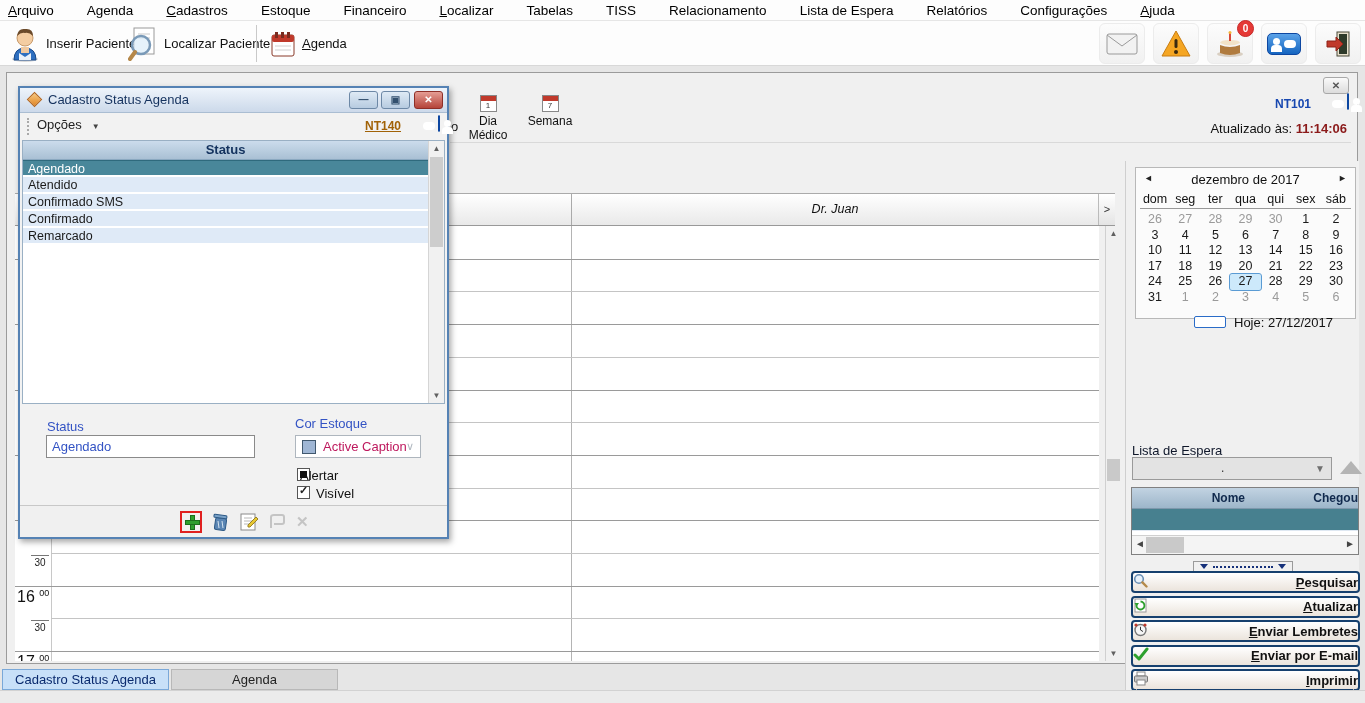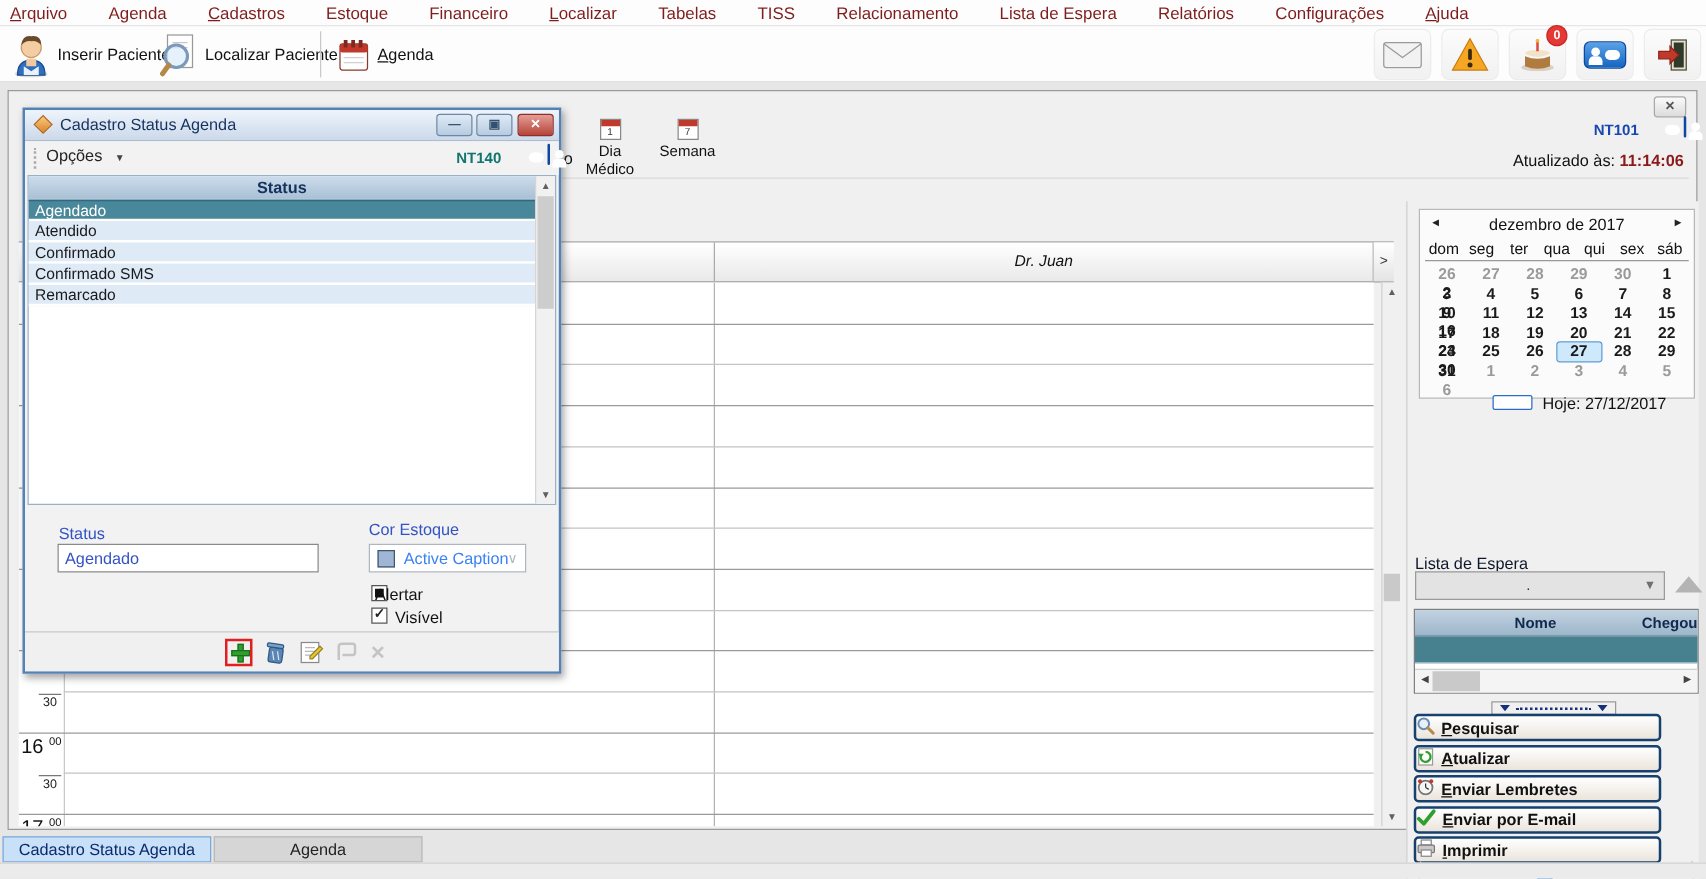--- a/index.html
+++ b/index.html
@@ -3,21 +3,21 @@
 <meta charset="utf-8">
 <style>
   * { margin:0; padding:0; box-sizing:border-box; }
   html,body { width:1365px; height:703px; }
   body { font-family:"Liberation Sans", sans-serif; font-size:13px; color:#1a1a1a; background:#e6e6e6; overflow:hidden; }
   .abs { position:absolute; }
   #app { position:relative; width:1365px; height:703px; background:#e6e6e6; }
 
   
   #menubar { position:absolute; left:0; top:0; width:1365px; height:21px; background:#fdfdfd; border-bottom:1px solid #e6e6e6; display:flex; align-items:center; padding-left:8px; gap:33px; }
-  .menu-item { font-size:13.5px; color:#7f1d1d; white-space:nowrap; cursor:default; }
+  .menu-item { font-size:13.5px; color:#000000; white-space:nowrap; cursor:default; }
 
   
   #toolbar { position:absolute; left:0; top:21px; width:1365px; height:45px; background:#fdfdfd; border-bottom:1px solid #d8d8d8; }
   .tb-btn { position:absolute; top:2px; height:41px; display:flex; align-items:center; gap:6px; padding:0 6px; }
   .tb-lbl { font-size:13px; color:#111; white-space:nowrap; }
   .tb-sep { position:absolute; left:256px; top:4px; width:1px; height:37px; background:#c9c9c9; }
   #tb-right { position:absolute; right:4px; top:2px; height:41px; display:flex; gap:8px; }
   .sq-btn { width:46px; height:41px; border:1px solid #ececec; border-radius:6px; background:linear-gradient(#fcfcfc,#f1f1f1); display:flex; align-items:center; justify-content:center; position:relative; }
   .badge { position:absolute; top:-4px; right:-2px; min-width:17px; height:17px; border-radius:9px; background:#e53935; color:#fff; font-size:10px; font-weight:bold; display:flex; align-items:center; justify-content:center; border:1px solid #c62828; }
   .msgr { width:34px; height:22px; border-radius:5px; background:linear-gradient(#5aa2e8,#1565c0); border:1px solid #0d47a1; position:relative; }
@@ -57,21 +57,21 @@
   #grid-vsb .thumb { position:absolute; left:1px; top:233px; width:13px; height:22px; background:#c9c9c9; }
 
   
   #sidebar { position:absolute; left:1118px; top:88px; width:234px; height:576px; border-left:1px solid #cfcfcf; background:#f0f0f0; }
   #calbox { position:absolute; left:9px; top:6px; width:221px; height:152px; background:#fbfbfb; border:1px solid #b8b8b8; }
   #cal-title { position:absolute; left:0; right:0; top:4px; text-align:center; font-size:13px; color:#111; }
   .cal-nav { position:absolute; top:5px; font-size:9px; color:#222; }
   #wkdays { position:absolute; left:4px; right:4px; top:24px; display:grid; grid-template-columns:repeat(7,1fr); border-bottom:1px solid #999; padding-bottom:2px; }
   #wkdays div { text-align:center; font-size:12.5px; color:#111; }
   #weeks { position:absolute; left:4px; right:4px; top:44px; }
-  .cal-week { display:grid; grid-template-columns:repeat(6,1fr); height:15.5px;font-weight:bold; }
+  .cal-week { display:grid; grid-template-columns:repeat(7,1fr); height:15.5px; }
   .cal-day { text-align:center; font-size:12.5px; color:#1a1a1a; line-height:15px; }
   .cal-day.muted { color:#9a9a9a; }
   .cal-day.sel { background:#cde9fb; outline:1px solid #5a9bd4; border-radius:2px; }
   #hoje { position:absolute; left:0; right:0; top:148px; height:14px; }
   #hoje .box { position:absolute; left:58px; top:0; width:32px; height:12px; border:1px solid #2a6cc8; background:#fff; border-radius:2px; }
   #hoje .txt { position:absolute; left:98px; top:-1px; font-size:13px; color:#111; }
 
   #wl-label { position:absolute; left:6px; top:282px; font-size:13px; color:#0f172a; }
   #wl-dd { position:absolute; left:6px; top:296px; width:200px; height:23px; background:#e3e3e3; border:1px solid #9a9a9a; font-size:12px; color:#333; line-height:21px; padding-left:88px; }
   #wl-dd .chev { position:absolute; right:6px; top:0; color:#707070; font-size:10px; }
@@ -80,50 +80,50 @@
   #wl-head { position:absolute; left:0; right:0; top:0; height:21px; background:linear-gradient(#c2d3e2,#9db6ca); border-bottom:1px solid #7e98ac; display:flex; }
   #wl-head div { flex:1; text-align:right; font-weight:bold; font-size:12px; color:#10294d; line-height:20px; }
   #wl-sel { position:absolute; left:0; right:0; top:21px; height:22px; background:#47808f; border-bottom:1px solid #dfe8f2; }
   #wl-hsb { position:absolute; left:0; right:0; bottom:0; height:19px; background:#f4f4f4; border-top:1px solid #d0d0d0; }
   #wl-hsb .la,#wl-hsb .ra { position:absolute; top:2px; font-size:10px; color:#444; }
   #wl-hsb .thumb { position:absolute; left:14px; top:1px; width:38px; height:16px; background:#c9c9c9; }
   #splitter { position:absolute; left:67px; top:400px; width:100px; height:11px; border:1px solid #9a9a9a; background:#f0f0f0; display:flex; align-items:center; justify-content:space-between; padding:0 6px; }
   #splitter .dots { flex:1; border-top:2px dotted #15307a; margin:0 5px; }
   #splitter .tri { width:0; height:0; border-left:4px solid transparent; border-right:4px solid transparent; border-top:5px solid #15307a; }
 
-  .side-btn { position:absolute; left:5px; width:198px; height:22px; border:2px solid #16406e; border-radius:4px; background:linear-gradient(#ffffff,#ebe4dc); display:flex; align-items:center; justify-content:flex-start; gap:5px; font-size:13px; font-weight:bold; color:#111; }
+  .side-btn { position:absolute; left:5px; width:229px; height:22px; border:2px solid #16406e; border-radius:4px; background:linear-gradient(#ffffff,#ebe4dc); display:flex; align-items:center; justify-content:space-between; gap:5px; font-size:13px; font-weight:bold; color:#111; }
   #slider-ticks span { position:absolute; top:0; width:1px; height:5px; background:#aaa; }
   #slider { position:absolute; left:9px; top:536px; width:220px; height:16px; background:#efefef; border:1px solid #c6c6c6; }
   #slider .thumb { position:absolute; left:94px; top:-2px; width:12px; height:18px; background:linear-gradient(#3f97e0,#1565c0); border:1px solid #0d47a1; border-radius:2px; }
 
   
   #dialog { position:absolute; left:18px; top:86px; width:431px; height:453px; background:#f2f2f2; border:2px solid #5582b4; box-shadow:2px 3px 6px rgba(0,0,0,.35); }
   #dlg-title { position:absolute; left:0; right:0; top:0; height:25px; background:linear-gradient(#eef4fb,#ccd9ea); border-bottom:1px solid #aabdd2; }
   #dlg-title .txt { position:absolute; left:28px; top:4px; font-size:13px; color:#15325e; }
   .diamond { position:absolute; left:9px; top:6px; width:11px; height:11px; background:linear-gradient(135deg,#f8c97f,#e08525); border:1px solid #b4641a; transform:rotate(45deg); }
   .wbtn { position:absolute; top:3px; width:29px; height:18px; border:1px solid #6d88a6; border-radius:3px; background:linear-gradient(#dfeaf5,#b7cbe0); color:#33506e; font-size:10px; font-weight:bold; text-align:center; line-height:16px; }
   .wbtn.close { background:linear-gradient(#e59d94,#b5443a); border-color:#8e2f28; color:#fff; }
   #dlg-tools { position:absolute; left:0; right:0; top:25px; height:27px; background:#f2f2f2; }
   #dlg-grip { position:absolute; left:7px; top:5px; height:17px; border-left:2px dotted #a9a9a9; }
   #opcoes { position:absolute; left:17px; top:4px; font-size:13px; color:#222; }
   #opcoes .arr { font-size:8px; color:#444; margin-left:10px; }
-  #nt140 { position:absolute; right:46px; top:6px; font-size:12px; font-weight:bold; color:#0f766e; }
+  #nt140 { position:absolute; right:46px; top:6px; font-size:12px; font-weight:bold; color:#a16207;text-decoration:underline; }
   #dlg-msgr { position:absolute; right:7px; top:3px; }
   #dlg-list { position:absolute; left:2px; right:2px; top:52px; height:264px; background:#fff; border:1px solid #9ab0c4; }
   #list-hdr { position:absolute; left:0; right:16px; top:0; height:19px; background:linear-gradient(#ccdcec,#a9c0d4); border-bottom:1px solid #8aa8c0; text-align:center; font-weight:bold; font-size:13px; color:#13325e; line-height:18px; }
   #status-rows { position:absolute; left:0; right:16px; top:19px; bottom:0; }
   .status-row { height:17px; background:#dfeaf7; border-bottom:2px solid #fff; font-size:12.5px; color:#1a1a1a; padding:1px 0 0 5px; }
   .status-row.sel { background:#49879a; color:#fff; border-top:1px solid #2f6a7d; }
   #dlg-vsb { position:absolute; right:0; top:0; bottom:0; width:16px; background:#f1f1f1; border-left:1px solid #d5d5d5; }
   #dlg-vsb .thumb { position:absolute; left:1px; top:16px; width:13px; height:90px; background:#cdcdcd; }
   .blue-lbl { position:absolute; font-size:13px; color:#3353c4; }
   #status-input { position:absolute; left:26px; top:347px; width:209px; height:23px; border:1px solid #8a8a8a; background:#fff; font-family:"Liberation Sans",sans-serif; font-size:13px; color:#3353c4; padding-left:5px; }
   #color-dd { position:absolute; left:275px; top:347px; width:126px; height:23px; border:1px solid #aeb6be; background:#fff; }
   #color-dd .swatch { position:absolute; left:6px; top:4px; width:14px; height:14px; background:#9fb6d4; border:1px solid #40586e; }
-  #color-dd .val { position:absolute; left:27px; top:3px; font-size:13px; color:#3b82f6; }
+  #color-dd .val { position:absolute; left:27px; top:3px; font-size:13px; color:#be185d; }
   #color-dd .chev { position:absolute; right:6px; top:4px; color:#b0b8c0; font-size:11px; }
   .chk { position:absolute; width:13px; height:13px; background:#fff; border:1px solid #555; }
   .chk .fill { position:absolute; left:2px; top:2px; width:7px; height:7px; background:#111; }
   .chk .mark { position:absolute; left:1px; top:-3px; font-size:11px; color:#222; font-weight:bold; }
   .chk-lbl { position:absolute; font-size:13px; color:#111; }
   #dlg-footer { position:absolute; left:0; right:0; bottom:0; height:32px; background:#f0f0f0; border-top:1px solid #c8c8c8; display:flex; align-items:center; gap:9px; padding-left:160px; }
   #add-box { width:22px; height:22px; border:2px solid #e02020; display:flex; align-items:center; justify-content:center; }
   .plus { position:relative; width:13px; height:13px; }
   .plus:before { content:""; position:absolute; left:5px; top:0; width:3px; height:13px; background:#2e9e2e; border:1px solid #1c6e1c; }
   .plus:after { content:""; position:absolute; left:0; top:5px; width:13px; height:3px; background:#2e9e2e; border:1px solid #1c6e1c; }
@@ -463,22 +463,22 @@
       <span id="dlg-msgr">
         <span class="msgr"><span class="p1"></span><span class="p2"></span><span class="bub"></span></span>
       </span>
     </div>
 
     <div id="dlg-list">
       <div id="list-hdr">Status</div>
       <div id="status-rows">
           <div class="status-row sel">Agendado</div>
           <div class="status-row">Atendido</div>
+          <div class="status-row">Confirmado SMS</div>
           <div class="status-row">Confirmado</div>
-          <div class="status-row">Confirmado SMS</div>
           <div class="status-row">Remarcado</div>
         </div>
       <div id="dlg-vsb">
         <div class="sb-arrow" style="top:0;">▲</div>
         <div class="thumb"></div>
         <div class="sb-arrow" style="bottom:0;">▼</div>
       </div>
     </div>
 
     <div class="blue-lbl" style="left:27px; top:331px;">Status</div>

